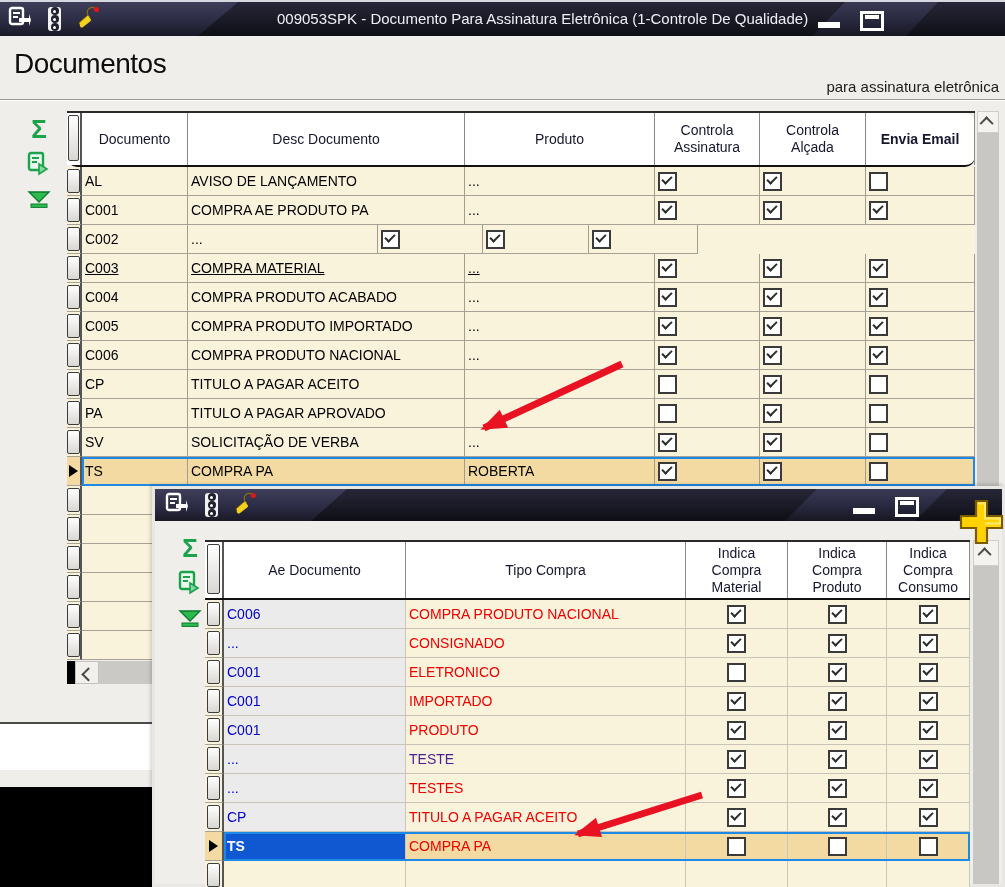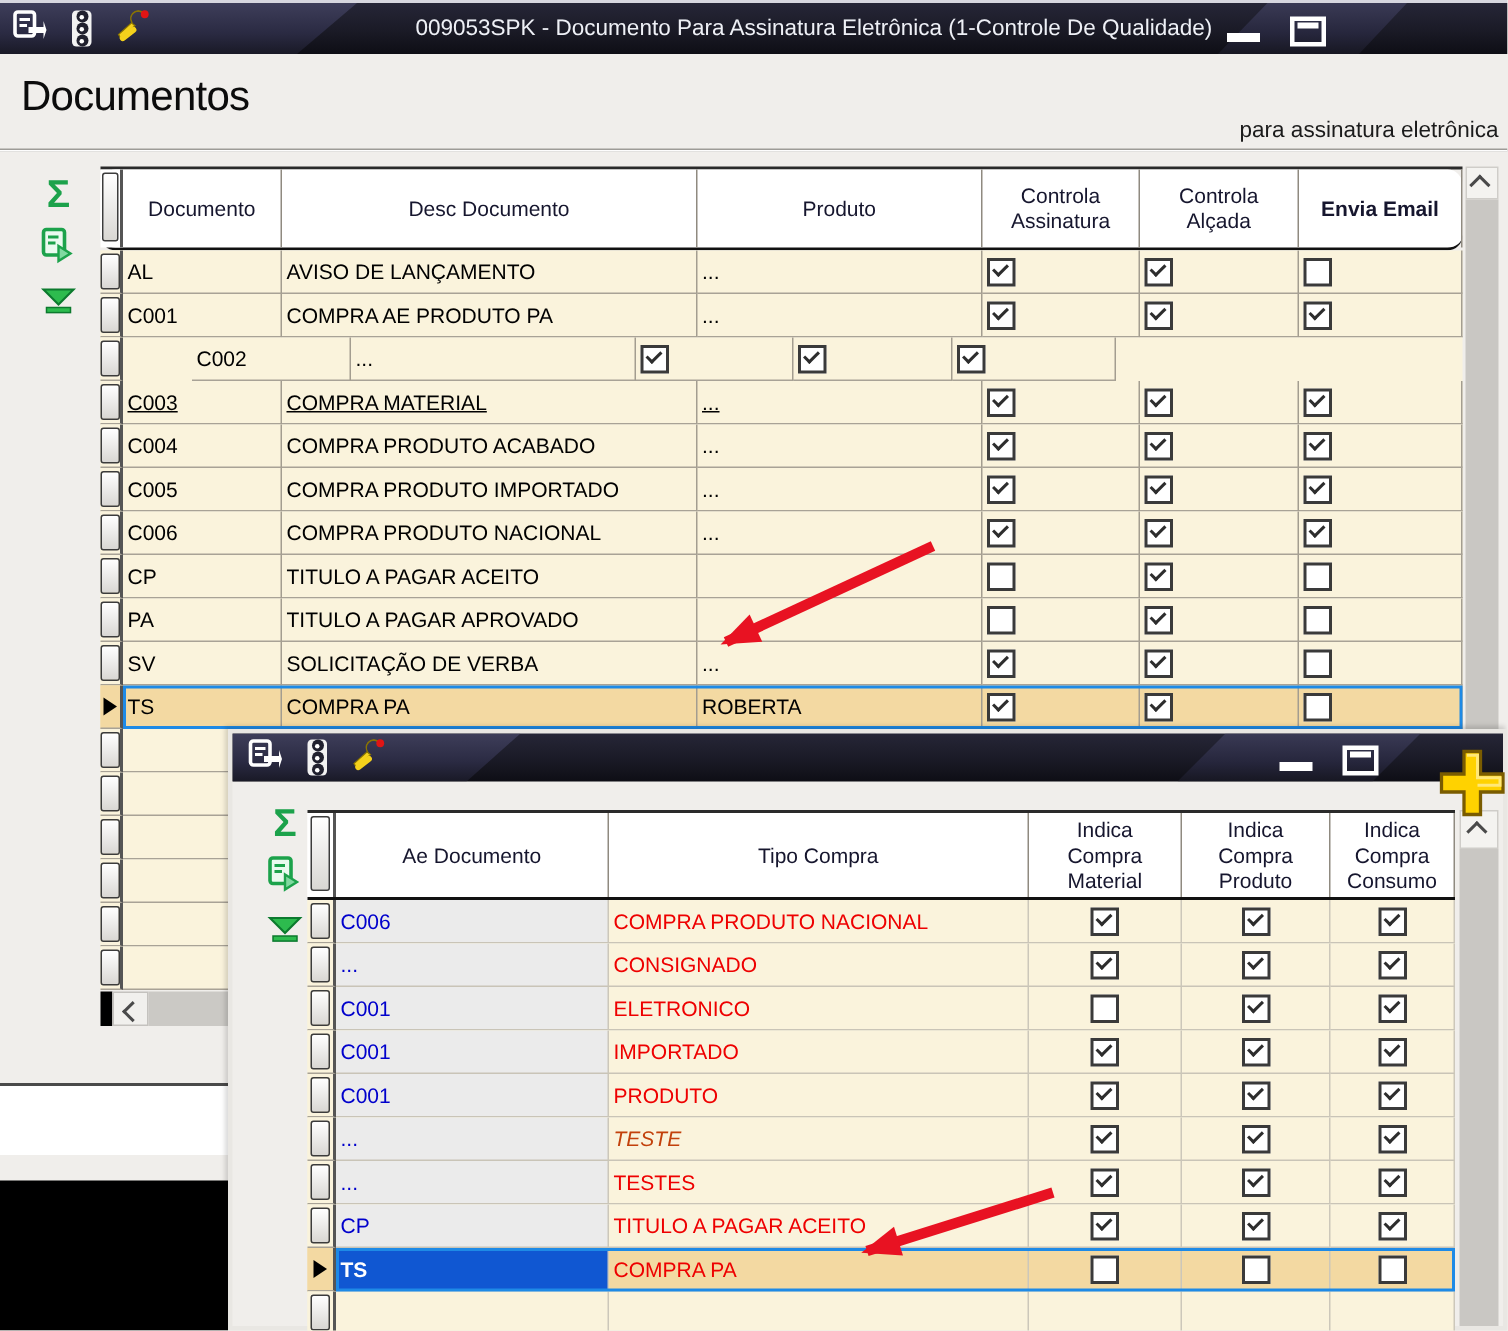--- a/index.html
+++ b/index.html
@@ -191,21 +191,21 @@
           <div class="cb on"></div>
         </div>
         <div class="cell" style="width: 109px; flex: 0 0 auto; justify-content: flex-start;">
           <div class="cb on"></div>
         </div>
       </div>
       <div class="trow" style="height: 29px; background: rgb(250, 243, 220);">
         <div class="selcell" style="width: 15px; flex: 0 0 auto;">
           <div class="selbox" style="height: 22px;"></div>
         </div>
-        <div class="cell" style="width: 106px; flex: 0 0 auto; margin-left: 46px;">C002</div>
+        <div class="cell" style="width: 106px; flex: 0 0 auto;">C002</div>
         <div class="cell" style="width: 190px; flex: 0 0 auto;">...</div>
         <div class="cell" style="width: 105px; flex: 0 0 auto; justify-content: flex-start;">
           <div class="cb on"></div>
         </div>
         <div class="cell" style="width: 106px; flex: 0 0 auto; justify-content: flex-start;">
           <div class="cb on"></div>
         </div>
         <div class="cell" style="width: 109px; flex: 0 0 auto; justify-content: flex-start;">
           <div class="cb on"></div>
         </div>
@@ -577,21 +577,21 @@
         </div>
         <div class="cell" style="width: 83px; flex: 0 0 auto; justify-content: center;">
           <div class="cb on"></div>
         </div>
       </div>
       <div class="trow" style="height: 29px; background: rgb(250, 243, 220);">
         <div class="selcell" style="width: 19px; flex: 0 0 auto;">
           <div class="selbox" style="height: 22px;"></div>
         </div>
         <div class="cell" style="width: 182px; flex: 0 0 auto; color: rgb(0, 0, 204); background: rgb(235, 235, 235);">...</div>
-        <div class="cell" style="width: 280px; flex: 0 0 auto; color: #c2410c; font-style: italic;">TESTE</div>
+        <div class="cell" style="width: 280px; flex: 0 0 auto; color: #4c1d95;">TESTE</div>
         <div class="cell" style="width: 102px; flex: 0 0 auto; justify-content: center;">
           <div class="cb on"></div>
         </div>
         <div class="cell" style="width: 99px; flex: 0 0 auto; justify-content: center;">
           <div class="cb on"></div>
         </div>
         <div class="cell" style="width: 83px; flex: 0 0 auto; justify-content: center;">
           <div class="cb on"></div>
         </div>
       </div>

